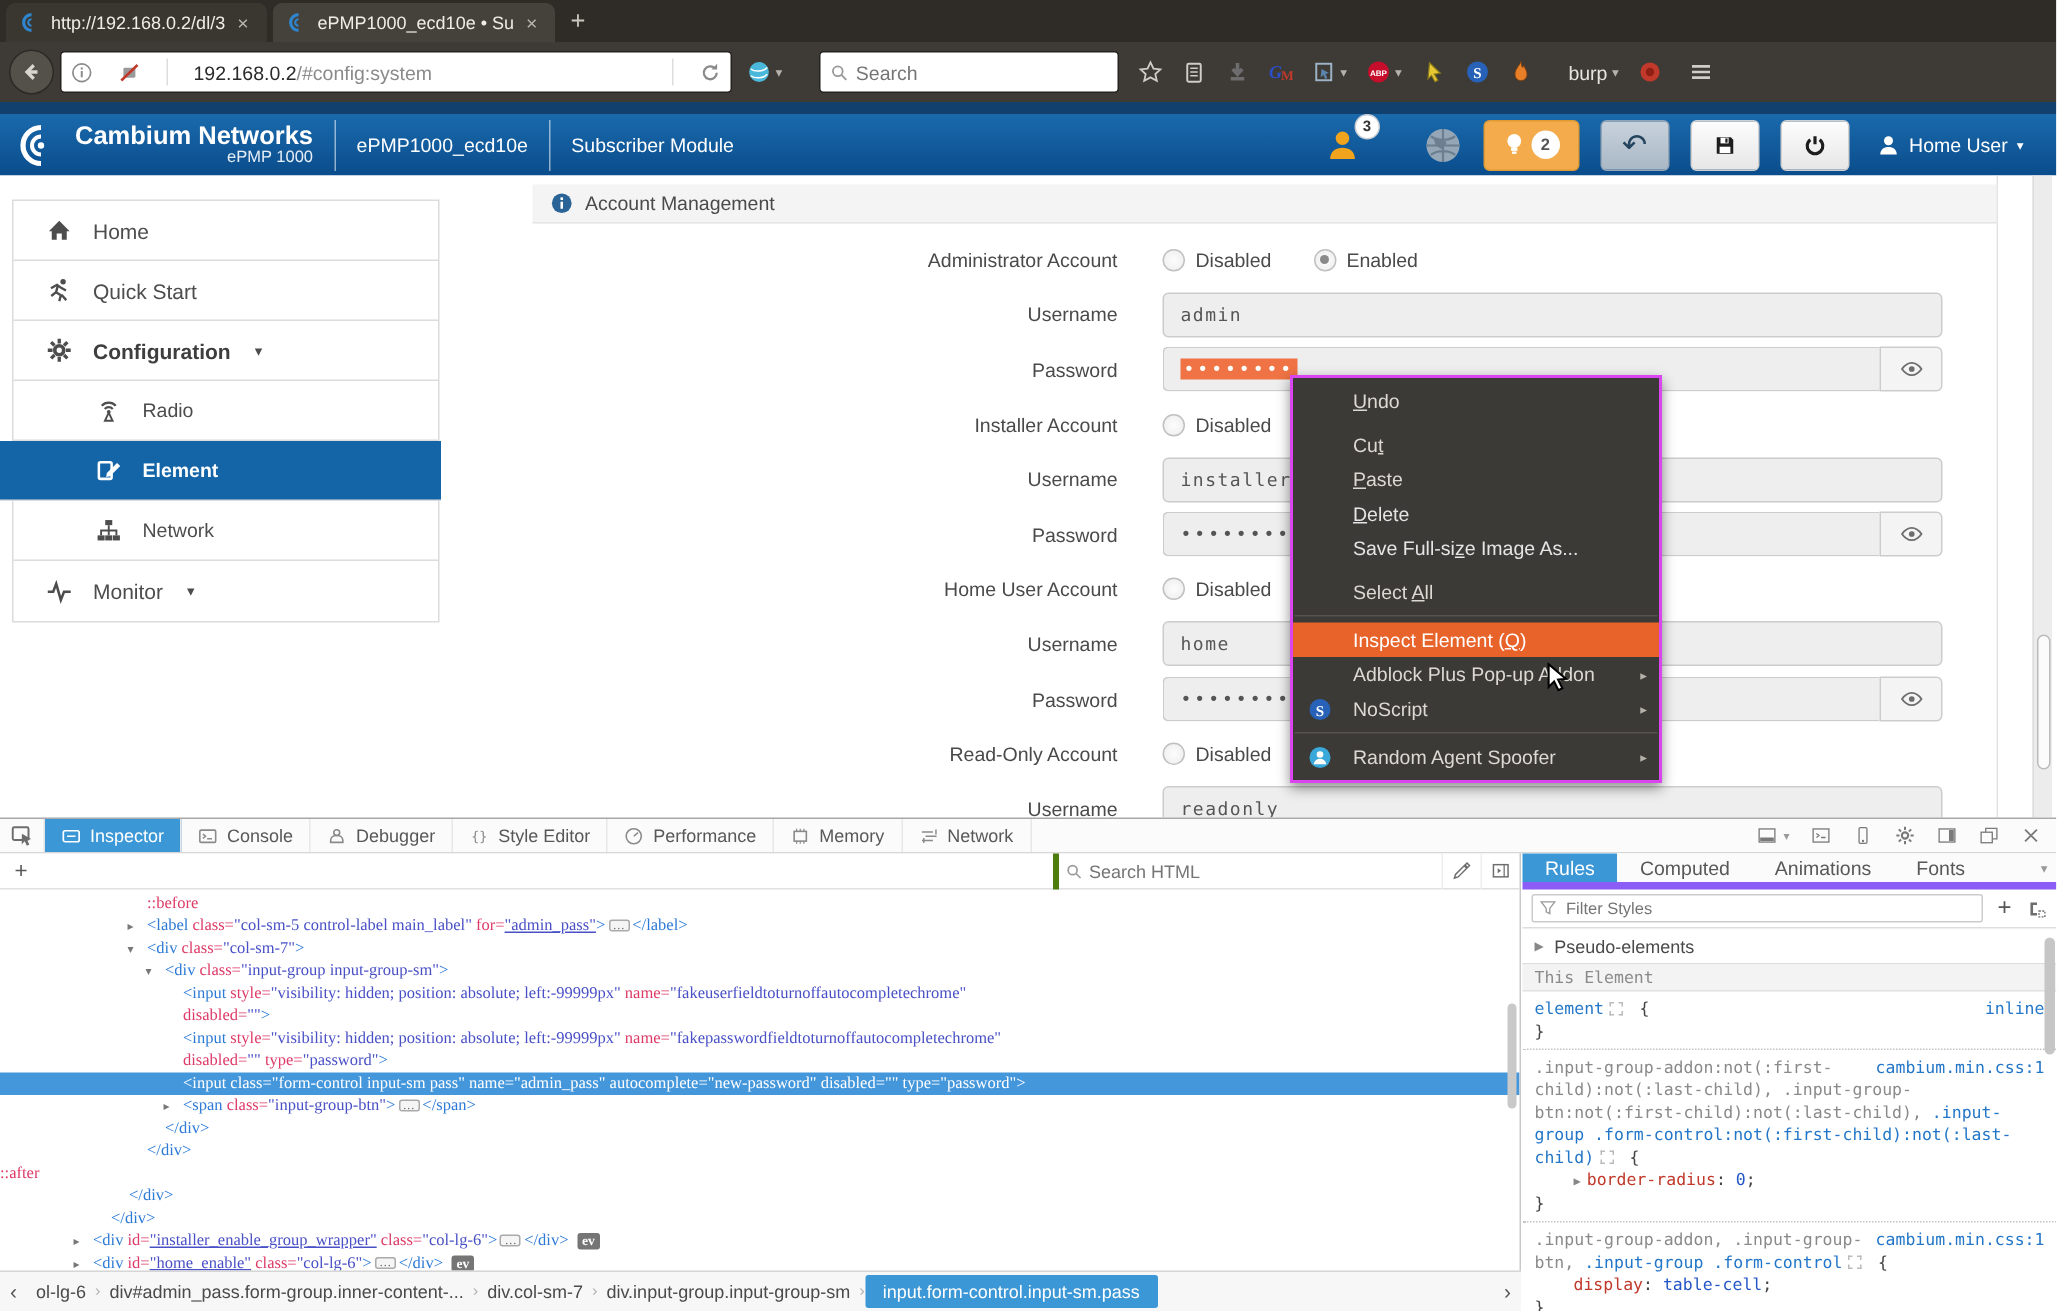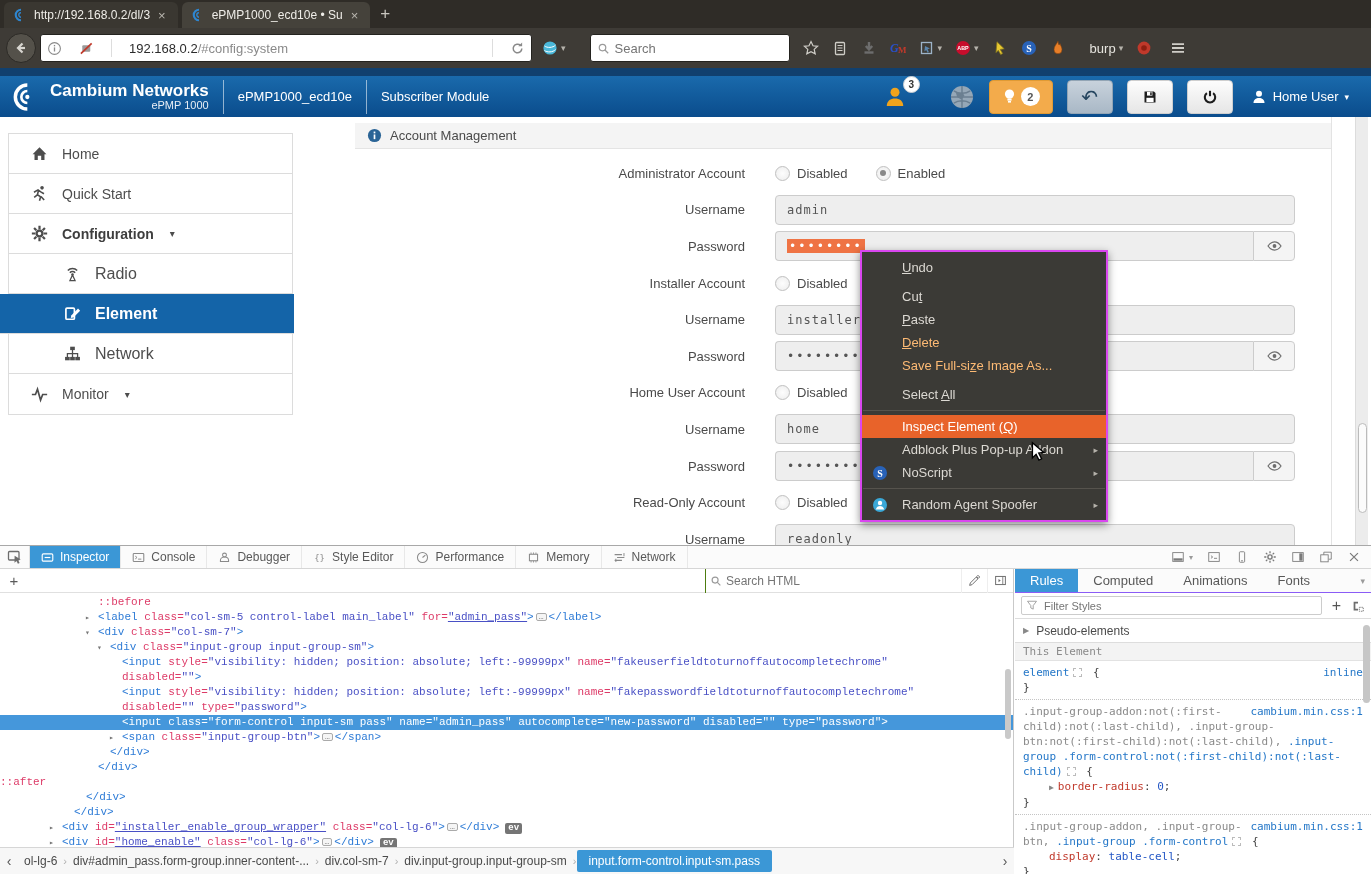--- a/index.html
+++ b/index.html
@@ -12,21 +12,21 @@
   
   #tabbar{position:absolute;left:0;top:0;width:100%;height:28px;background:#2f2c27;display:flex;align-items:flex-end}
   .tab{height:26px;display:flex;align-items:center;gap:6px;padding:0 10px;color:#efede8;font-size:12px;background:#3a3731;border-radius:6px 6px 0 0;margin-left:4px;max-width:210px}
   .tab.active{background:#45423b}
   .tab .t-title{white-space:nowrap;overflow:hidden;max-width:160px}
   .tab .t-close{color:#b9b6af;font-size:13px;padding:0 2px;cursor:default}
   .newtab{color:#c9c6bf;font-size:17px;padding:0 10px 4px}
   
   #navbar{position:absolute;left:0;top:28px;width:100%;height:40px;background:#3e3b36;display:flex;align-items:center}
   .backbtn{width:30px;height:30px;border-radius:50%;background:#54514a;border:1px solid #2c2a26;margin:0 4px 0 6px;display:flex;align-items:center;justify-content:center}
-  #urlbar{width:492px;height:28px;background:#fff;border:1px solid #24231f;border-radius:3px;display:flex;align-items:center;padding:0 6px;gap:17px}
+  #urlbar{width:448px;height:28px;background:#fff;border:1px solid #24231f;border-radius:3px;display:flex;align-items:center;padding:0 6px;gap:17px}
   #urlbar .sep{width:1px;height:18px;background:#ddd}
   #urltext{flex:1;font-size:13px;white-space:nowrap;overflow:hidden}
   #urltext .host{color:#2b2b2b}
   #urltext .path{color:#8a8a8a}
   #searchbar{width:200px;height:28px;background:#fff;border:1px solid #24231f;border-radius:3px;display:flex;align-items:center;padding:0 6px;gap:5px;margin-left:24px}
   #searchbar input{border:none;outline:none;width:150px;font-size:13px;color:#444;font-family:"Liberation Sans",sans-serif}
   .navic{display:flex;align-items:center;gap:3px;margin-left:13px;color:#cfcdc7}
   .navic .caret{color:#b5b2ab;font-size:9px}
   .burptxt{color:#e6e4de;font-size:13px;margin-left:21px}
   .dropglobe{margin-left:10px}
@@ -49,21 +49,21 @@
   .undobtn{width:46px;background:linear-gradient(#c8d2dc,#a9b8c6);border:1px solid #93a5b5;color:#25455f;font-size:20px}
   .ltbtn{width:46px;background:linear-gradient(#fdfdfd,#e6e6e6);border:1px solid #cfcfcf}
   .userwrap{display:flex;align-items:center;gap:6px;margin:0 22px 0 18px;font-size:13px}
   .wcaret{font-size:9px;color:#fff}
 
   
   #content{position:absolute;left:0;top:117px;width:100%;height:428px;background:#fff;overflow:hidden}
   #sidebar{position:absolute;left:8px;top:16px;width:285px;border:1px solid #dcdcdc;background:#fff}
   .sb-item{height:40px;display:flex;align-items:center;gap:14px;border-bottom:1px solid #dcdcdc;color:#4d4d4d;font-size:14px;padding-left:22px}
   .sb-item:last-child{border-bottom:none}
-  .sb-item.lv1{padding-left:55px;font-size:16px}
+  .sb-item.lv1{padding-left:55px;font-size:13px}
   .sb-item.bold .sb-label{font-weight:bold;color:#3e3e3e}
   .sb-item.active{background:#1464a8;color:#fff;margin-left:-9px;padding-left:64px;width:294px}
   .sb-item.active .sb-label{font-weight:bold}
   .sb-caret{font-size:10px;color:#4d4d4d;margin-left:2px}
   .sb-ic{width:17px;height:17px}
   #main{position:absolute;left:355px;top:0;width:976px;height:428px}
   .sectionbar{margin-top:6px;height:26px;background:#f4f4f4;border-bottom:1px solid #e4e4e4;display:flex;align-items:center;gap:8px;padding-left:12px;font-size:13px;color:#4a4a4a}
   #formrows{padding-top:6px}
   .f-row{height:36.6px;display:flex;align-items:center}
   .f-label{width:390px;text-align:right;font-size:13px;color:#4a4a4a}
@@ -78,21 +78,21 @@
   .pwsel{background:#ef7344;color:#fff;padding:0 2px;letter-spacing:2px}
   .pwdots{letter-spacing:2px}
   #vline-right{position:absolute;left:1331px;top:0;width:1px;height:428px;background:#e3e3e3}
   #pagescroll{position:absolute;right:3px;top:0;width:13px;height:428px;background:#ececec;border-left:1px solid #dcdcdc}
   #pagescroll .thumb{position:absolute;left:2px;top:306px;width:9px;height:90px;background:#fbfbfb;border:1px solid #bbb;border-radius:5px}
 
   
   #ctxmenu{position:absolute;left:860px;top:250px;width:248px;background:#3b3a36;border:2px solid #d946ef;box-shadow:0 3px 8px rgba(0,0,0,.45);padding:4px 0;z-index:50}
   .cm-item{height:23px;display:flex;align-items:center;padding:0 10px 0 40px;font-size:13px;color:#dcd9d3;position:relative}
   .cm-item.gap{margin-top:6px}
-  .cm-item.disabled{color:#fdba74}
+  .cm-item.disabled{color:#e5e5e5}
   .cm-item.hl{background:#e8632a;color:#fff}
   .cm-item .u{text-decoration:underline}
   .cm-arrow{position:absolute;right:8px;color:#b5b2ab;font-size:9px}
   .cm-ic{position:absolute;left:10px;width:16px;height:16px}
   .cm-sep{height:1px;background:#56534d;margin:4px 1px}
   #bigcursor{position:absolute;left:1026px;top:441px;width:22px;height:22px;z-index:60}
 
   
   #devtools{position:absolute;left:0;top:545px;width:100%;height:329px;background:#fff;border-top:1px solid #a8a8a8}
   #dt-tabs{height:23px;background:#fbfbfb;border-bottom:1px solid #d6d6d6;display:flex;align-items:stretch}
@@ -100,42 +100,42 @@
   .dt-tab{display:flex;align-items:center;gap:6px;padding:0 11px;font-size:12px;color:#585858;border-right:1px solid #e8e8e8}
   .dt-tab .ic{width:13px;height:13px;color:#8a8a8a}
   .dt-tab.active{background:#3b97d6;color:#fff}
   .dt-tab.active .ic{color:#fff}
   .dt-rt{margin-left:auto;display:flex;align-items:center;gap:14px;padding-right:10px;color:#7a7a7a}
   .dt-rt .ic{width:14px;height:14px}
   .dt-rt .caret{font-size:8px;color:#9a9a9a;margin-left:-10px}
   #dt-left{position:absolute;left:0;top:23px;width:1014px;bottom:0;border-right:1px solid #c9c9c9;background:#fff}
   #dt-toolbar{height:24px;border-bottom:1px solid #e0e0e0;display:flex;align-items:center}
   .addnode{width:28px;text-align:center;color:#5a5a5a;font-size:15px}
-  #srchwrap{margin-left:auto;display:flex;align-items:center;height:24px;border-left:1px solid #4d7c0f}
+  #srchwrap{margin-left:auto;display:flex;align-items:center;height:24px;border-left:4px solid #4d7c0f}
   #srchwrap input{width:255px;height:22px;border:none;outline:none;font-size:12px;color:#555;padding-left:20px;font-family:"Liberation Sans",sans-serif}
   .srch-mag{position:absolute;margin-left:4px;color:#9a9a9a;width:12px;height:12px}
   .tb-ic{width:26px;height:24px;display:flex;align-items:center;justify-content:center;color:#6d6d6d;border-left:1px solid #eee}
-  #tree{position:relative;height:255px;overflow:hidden;font-family:Liberation Mono, monospace;font-size:11px;line-height:15px;padding-top:2px;color:#444}
+  #tree{position:relative;height:255px;overflow:hidden;font-family:Liberation Serif, serif;font-size:11px;line-height:15px;padding-top:2px;color:#444}
   .m-line{position:relative;white-space:nowrap;height:15px}
   .m-line.sel{background:#4597db}
   .m-line.sel span{color:#fff !important}
   .m-arrow{position:absolute;color:#777;font-size:8px;top:0}
   .sg-t{color:#2d7bd6}.sg-a{color:#dd3a67}.sg-v{color:#4950c5}.sg-p{color:#dd3a67}
   .sg-vu{color:#4950c5;text-decoration:underline}
   .m-dots{display:inline-block;border:1px solid #aaa;border-radius:2px;background:#f5f5f5;color:#666;font-size:8px;line-height:5px;padding:0 2px;height:8px;vertical-align:1px;margin:0 2px}
   .ev{display:inline-block;background:#757575;color:#fff;font-size:9px;font-weight:bold;border-radius:2px;padding:1px 3px;margin-left:6px;line-height:9px}
   #treescroll{position:absolute;right:2px;top:100px;width:6px;height:70px;background:#c9c9c9;border-radius:3px}
   #breadcrumb{position:absolute;left:0;bottom:0;width:1014px;height:27px;background:#f7f7f7;border-top:1px solid #d6d6d6;display:flex;align-items:center;font-size:12px;color:#4a4a4a}
   .bc-scroll{width:18px;text-align:center;color:#555;font-size:14px}
   .bc-scroll.right{margin-left:auto}
   .bc-item{padding:3px 6px;white-space:nowrap}
   .bc-item.active{background:#3b97d6;color:#fff;border-radius:2px;padding:4px 12px}
   .bc-sep{color:#b0b0b0;font-size:11px}
   #dt-right{position:absolute;left:1015px;right:0;top:23px;bottom:0;background:#fff}
-  #sp-tabs{height:24px;background:#fbfbfb;border-bottom:1px solid #8b5cf6;display:flex;align-items:stretch}
+  #sp-tabs{height:24px;background:#fbfbfb;border-bottom:5px solid #8b5cf6;display:flex;align-items:stretch}
   .sp-tab{display:flex;align-items:center;padding:0 15px;font-size:13px;color:#585858}
   .sp-tab.active{background:#3b97d6;color:#fff}
   .sp-caret{margin-left:auto;align-self:center;padding-right:6px;color:#9a9a9a;font-size:9px}
   #filterrow{height:26px;border-bottom:1px solid #ddd;display:flex;align-items:center;padding:0 6px;gap:8px}
   #filterwrap{position:relative;flex:1}
   #filterwrap input{width:100%;height:19px;border:1px solid #ccc;border-radius:2px;font-size:11px;color:#555;padding-left:22px;outline:none;font-family:"Liberation Sans",sans-serif}
   .funnel-ic{position:absolute;left:5px;top:3px;width:12px;height:12px;color:#9a9a9a}
   .plusbtn{color:#555;font-size:16px;padding:0 2px}
   #pseudorow{height:24px;border-bottom:1px solid #ddd;display:flex;align-items:center;gap:7px;padding-left:8px;font-size:12px;color:#4a4a4a}
   .tri{color:#888;font-size:8px}

